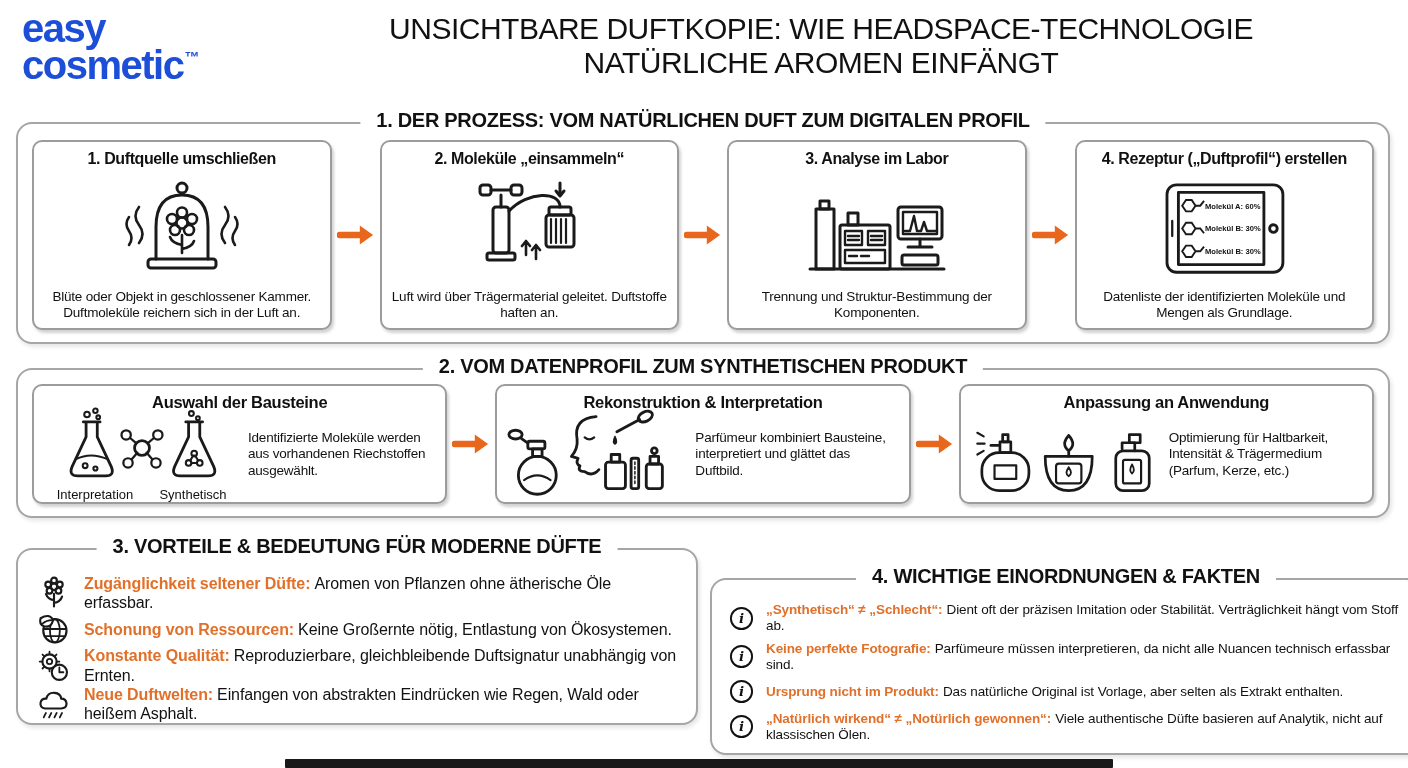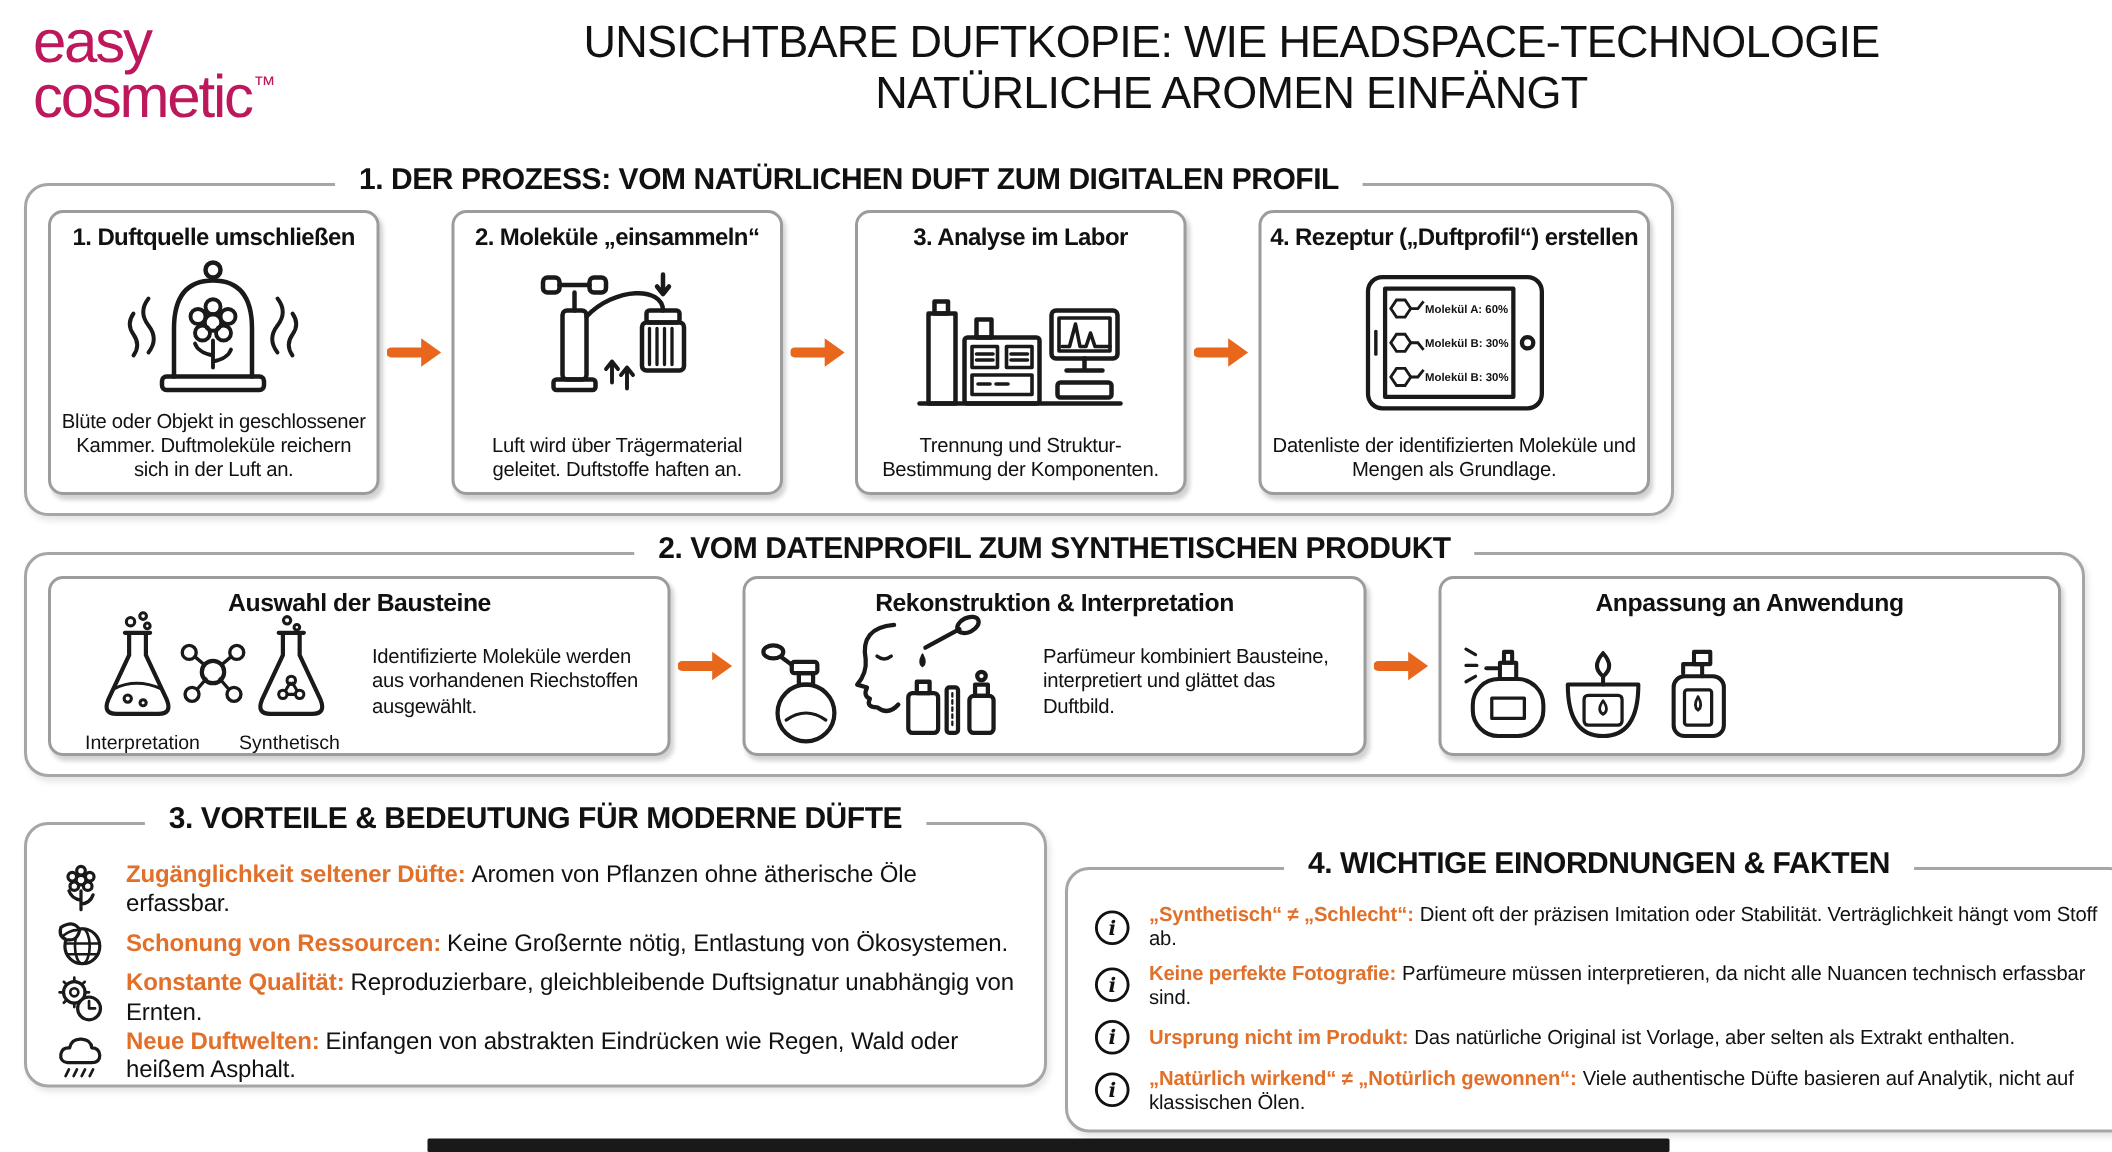--- a/index.html
+++ b/index.html
@@ -3,33 +3,33 @@
 <meta charset="utf-8">
 <style>
   * { box-sizing: border-box; margin: 0; padding: 0; }
   html,body { width:1408px; height:768px; }
   body {
     position:relative; background:#ffffff; color:#111;
     font-family:"Liberation Sans", sans-serif; overflow:hidden;
   }
 
   
-  .logo { position:absolute; left:22px; top:10px; font-weight:normal; font-size:40px;
-          line-height:0.92; color:#be185d; letter-spacing:-1.5px; }
+  .logo { position:absolute; left:22px; top:10px; font-weight:bold; font-size:40px;
+          line-height:0.92; color:#1d4ed8; letter-spacing:-1.5px; }
   .logo .tm { font-size:15px; position:relative; top:-17px; letter-spacing:0; margin-left:1px; }
   .main-title { position:absolute; left:250px; right:16px; top:12px; text-align:center;
                 font-size:30px; font-weight:normal; line-height:1.12; letter-spacing:-0.5px; }
 
   
   .panel { position:absolute; border:2px solid #a6a6a6; border-radius:16px; background:#fff;
            box-shadow:2px 3px 4px rgba(0,0,0,0.10); }
   .panel-title { position:absolute; top:-15px; left:50%; transform:translateX(-50%);
                  background:#fff; padding:0 16px; font-size:20px; font-weight:bold;
                  white-space:nowrap; letter-spacing:-0.3px; }
-  #panel1 { left:16px;  top:122px; width:1100px; height:222px; }
+  #panel1 { left:16px;  top:122px; width:1374px; height:222px; }
   #panel2 { left:16px;  top:368px; width:1374px; height:150px; }
   #panel3 { left:16px;  top:548px; width:682px;  height:177px; }
   #panel4 { left:710px; top:578px; width:712px;  height:177px; }
 
   .steps-row { position:absolute; left:14px; right:14px; top:16px; bottom:12px;
                display:flex; align-items:center; gap:5px; }
   #panel2 .steps-row { top:14px; }
 
   .step-card, .s2-card { flex:1; height:100%; border:2px solid #9c9c9c; border-radius:10px;
                box-shadow:2px 3px 3px rgba(0,0,0,0.18); background:#fff; }
@@ -322,20 +322,21 @@
             <rect x="94" y="58" width="28" height="22" rx="3" stroke-width="2.4"></rect>
             <path d="M108 62 q5 7 0 10 q-5 -3 0 -10" stroke-width="2"></path>
             <path d="M108 27 q9 10 0 17 q-9 -7 0 -17 M108 44 v6"></path>
             <rect x="160" y="44" width="37" height="44" rx="8"></rect>
             <rect x="168" y="54" width="20" height="26" rx="2" stroke-width="2.4"></rect>
             <path d="M178 59 q4 7 0 10 q-4 -3 0 -10" stroke-width="2"></path>
             <path d="M181 44 v-9 h-14 v7"></path>
             <rect x="175" y="26" width="12" height="9"></rect>
           </svg>
         </div>
+        <div class="s2-text">Optimierung für Haltbarkeit, Intensität &amp; Trägermedium (Parfum, Kerze, etc.)</div>
       </div>
     </div>
 
   </div>
 </section>
 
 <section class="panel" id="panel3">
   <h2 class="panel-title">3. VORTEILE &amp; BEDEUTUNG FÜR MODERNE DÜFTE</h2>
   <div class="benefit-list">
 

